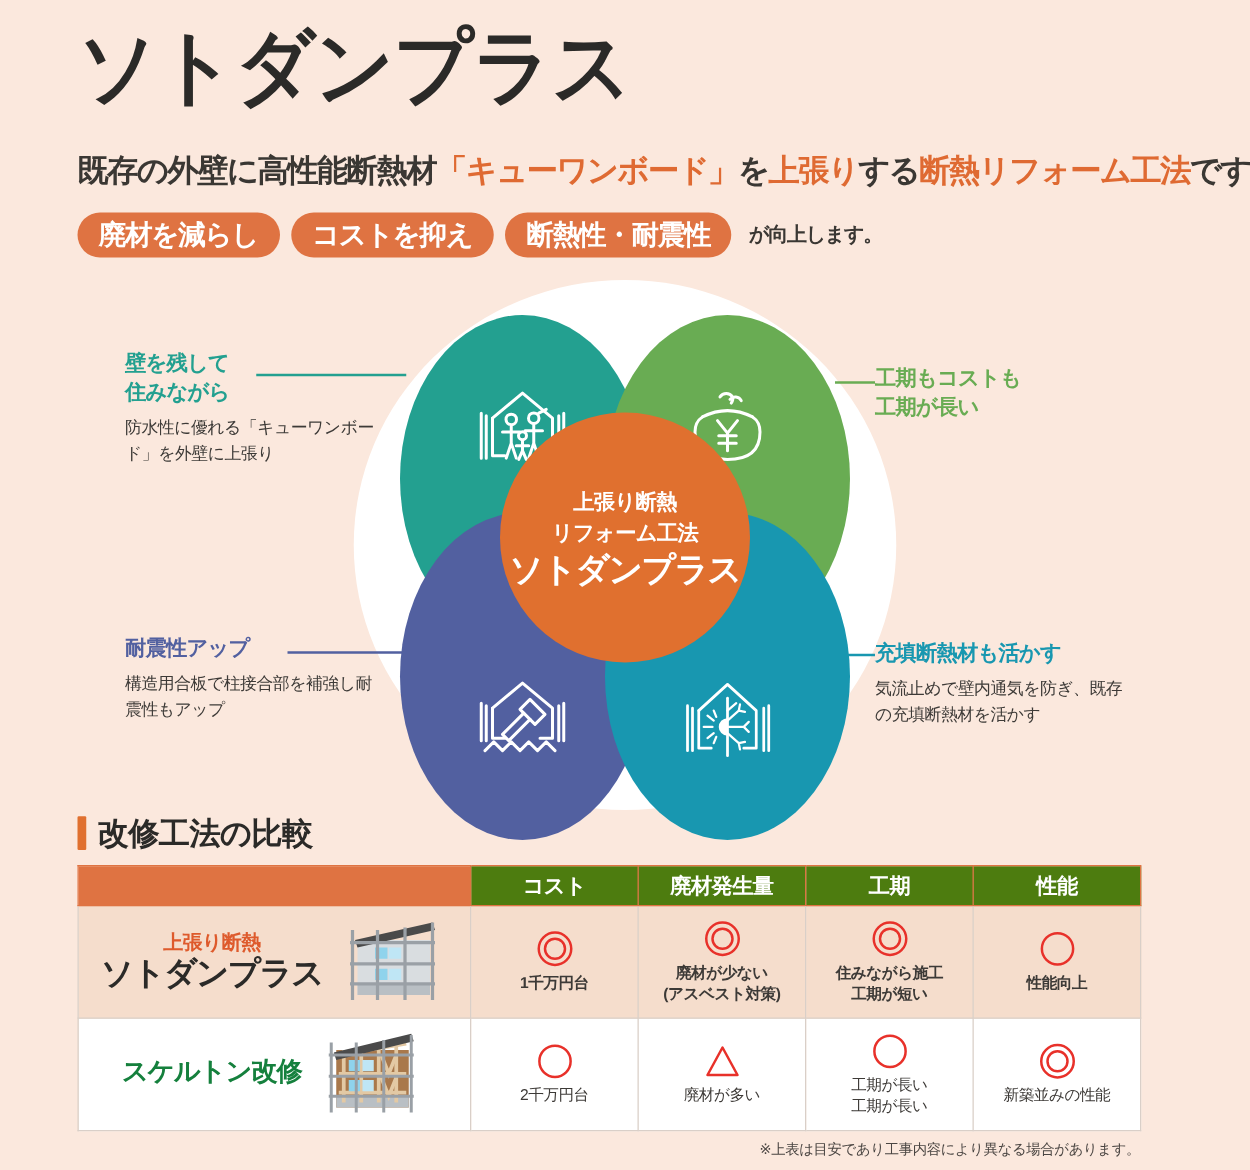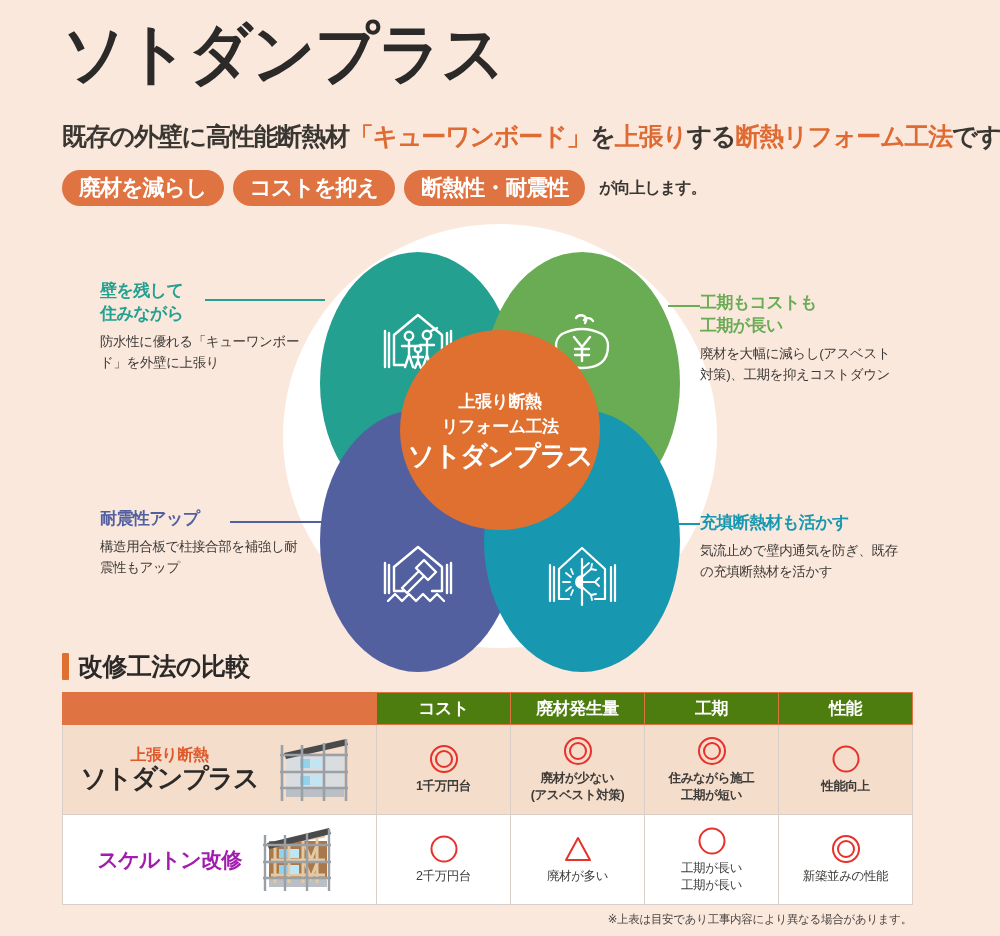--- a/index.html
+++ b/index.html
@@ -87,21 +87,21 @@
   table.cmp thead th.blank{background:#df7342;}
   .col-lab{width:314px;}
   .col-d{width:134px;}
   tr.row-a td{background:#f5ddcc;height:89px;}
   tr.row-b td{background:#ffffff;height:89px;}
 
   .rowlabel{display:flex;align-items:center;justify-content:center;gap:14px;}
   .rl-text{text-align:center;line-height:1.12;}
   .rl-small{font-size:16px;font-weight:bold;color:#de5a2c;letter-spacing:-0.5px;}
   .rl-big{font-size:26px;font-weight:bold;color:#2b2a28;letter-spacing:-1.2px;}
-  .rl-plain{font-size:21px;font-weight:bold;color:#a21caf;letter-spacing:-0.8px;}
+  .rl-plain{font-size:21px;font-weight:bold;color:#15803d;letter-spacing:-0.8px;font-family:Liberation Mono, monospace;}
 
   .cell{display:flex;flex-direction:column;align-items:center;justify-content:center;gap:4px;}
   .mark{height:30px;display:block;}
   .cell .note{font-size:12.5px;color:#3d3a37;line-height:1.35;letter-spacing:-0.4px;font-weight:bold;}
   tr.row-b .cell .note{font-weight:normal;}
   .footnote{margin-top:7px;text-align:right;font-size:11.5px;color:#4a4542;letter-spacing:-0.3px;}
 </style>
 </head>
 <body>
 
@@ -216,21 +216,20 @@
         <div>住みながら</div>
       </div>
       <div class="bdy">防水性に優れる「キューワンボード」を外壁に上張り</div>
     </div>
 
     <div class="callout co-tr">
       <div class="ttl">
         <div>工期もコストも</div>
         <div>工期が長い</div>
       </div>
-      <div class="bdy">廃材を大幅に減らし(アスベスト対策)、工期を抑えコストダウン</div>
     </div>
 
     <div class="callout co-bl">
       <div class="ttl">
         <div>耐震性アップ</div>
       </div>
       <div class="bdy">構造用合板で柱接合部を補強し耐震性もアップ</div>
     </div>
 
     <div class="callout co-br">

